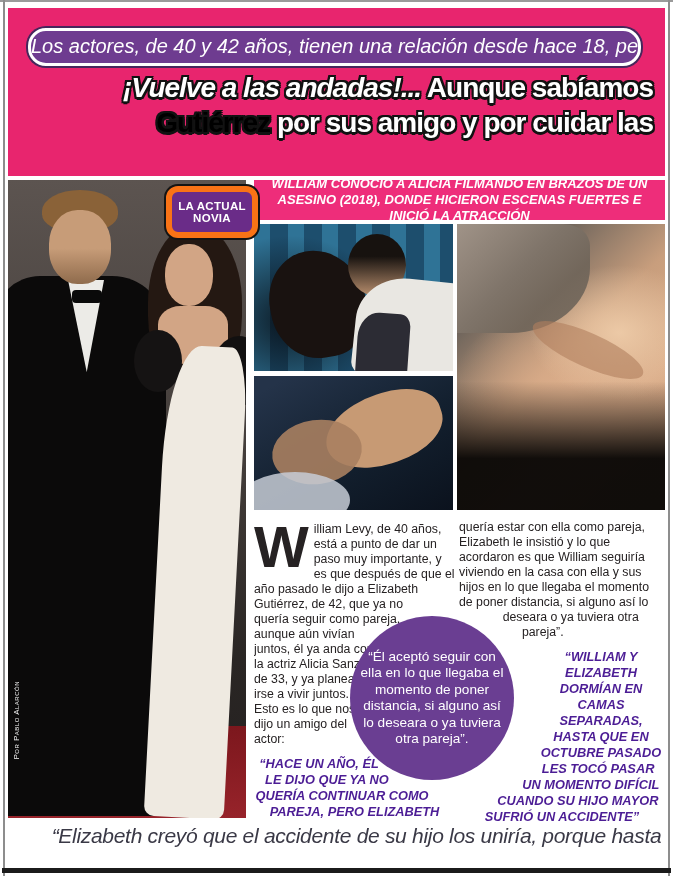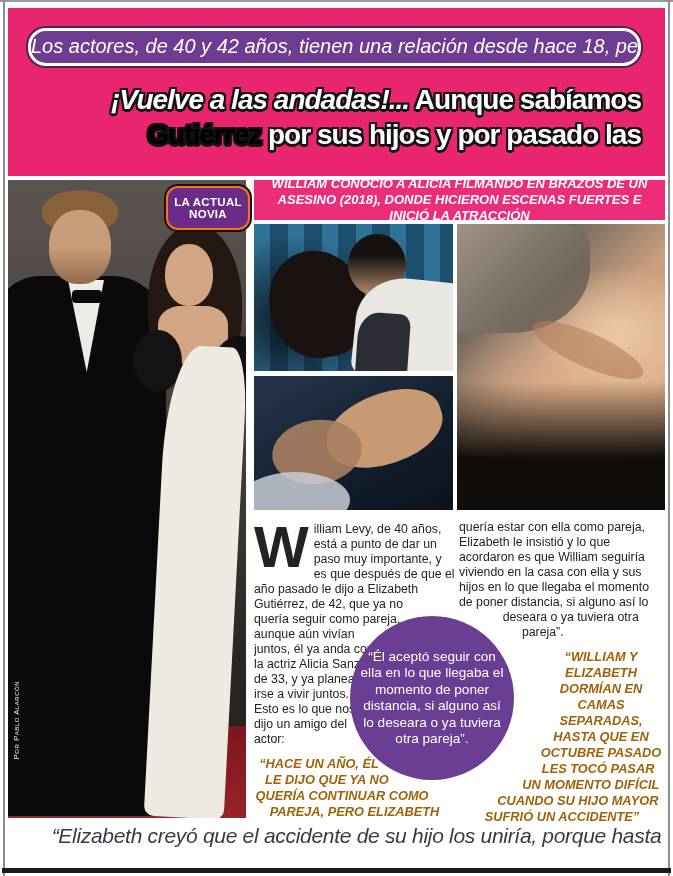--- a/index.html
+++ b/index.html
@@ -52,21 +52,21 @@
   .lp-sleeve-r{position:absolute;left:204px;top:156px;width:54px;height:70px;background:#121010;
                border-radius:50%;}
   .lp-dress{position:absolute;left:148px;top:166px;width:80px;height:472px;background:#efeae1;
             border-radius:42% 20% 10px 10px / 26% 14% 10px 10px;transform:rotate(3deg);}
   .photo-credit{position:absolute;left:4px;bottom:58px;color:#fff;font-size:8px;
                 font-variant:small-caps;letter-spacing:.5px;writing-mode:vertical-rl;
                 transform:rotate(180deg);opacity:.95;z-index:5;}
 
   
   .badge{position:absolute;left:166px;top:186px;width:80px;height:40px;background:#6a2c88;
-         border:2px solid #f97316;box-shadow:0 0 0 2px #141414;border-radius:12px;
+         border:6px solid #f97316;box-shadow:0 0 0 2px #141414;border-radius:12px;
          display:flex;flex-direction:column;align-items:center;justify-content:center;
          color:#fff;font-weight:700;font-size:11.5px;line-height:12px;letter-spacing:.3px;z-index:6;}
 
   
   .caption{position:absolute;left:254px;top:180px;width:411px;height:40px;background:#ee2d7a;
            color:#fff;font-weight:700;font-style:italic;font-size:13px;line-height:16px;
            display:flex;align-items:center;justify-content:center;text-align:center;
            padding:0 8px;box-sizing:border-box;}
 
   
@@ -105,21 +105,21 @@
   
   .col{position:absolute;color:#262223;font-size:12.3px;line-height:15px;overflow:hidden;}
   .col-1{left:254px;top:522px;width:201px;height:296px;}
   .col-2{left:459px;top:520px;width:206px;height:302px;}
   .wrap-right{float:right;width:84px;height:296px;
               shape-outside:circle(88px at 86px 178px);shape-margin:4px;}
   .wrap-left{float:left;width:78px;height:300px;
               shape-outside:circle(90px at -4px 186px);shape-margin:4px;}
   .body-p{margin:0;text-align:left;}
   .dropcap{float:left;font-size:58px;line-height:46px;font-weight:700;padding:2px 5px 0 0;color:#262223;}
-  .pinkquote{margin:9px 0 5px;color:#a16207;font-weight:700;font-style:italic;
+  .pinkquote{margin:9px 0 5px;color:#4c1d95;font-weight:700;font-style:italic;
              font-size:12.8px;line-height:16px;text-align:center;}
 
   
   .circle-quote{position:absolute;left:350px;top:616px;width:164px;height:164px;border-radius:50%;
       background:#6a3e92;display:flex;align-items:center;justify-content:center;text-align:center;
       color:#fff;font-size:13.6px;line-height:16.5px;font-weight:500;padding:10px;box-sizing:border-box;
       z-index:4;}
 
   
   .bottom-quote{position:absolute;left:0;top:824px;width:673px;text-align:center;
@@ -132,23 +132,23 @@
 
   <div class="edge-top"></div>
   <div class="edge-left"></div>
   <div class="edge-right"></div>
   <div class="edge-bottom"></div>
 
   <header class="header">
     <div class="kicker">
       <span>Los actores, de 40 y 42 años, tienen una relación desde hace 18, pero en</span>
     </div>
-    <h1 class="headline" style="margin:12px;">
+    <h1 class="headline" style="margin:0;">
       <div class="hl-line"><span class="hl-em">¡Vuelve a las andadas!...</span><span> Aunque sabíamos</span></div>
-      <div class="hl-line"><span class="hl-yellow">Gutiérrez</span><span> por sus hijos y por pasado las</span></div>
+      <div class="hl-line"><span class="hl-yellow">Gutiérrez</span><span> por sus amigo y por cuidar las</span></div>
     </h1>
   </header>
 
   <figure class="left-photo" style="margin:0;">
     <div class="lp-carpet"></div>
     <div class="lp-man-suit"></div>
     <div class="lp-man-shirt"></div>
     <div class="lp-bowtie"></div>
     <div class="lp-man-hair"></div>
     <div class="lp-man-face"></div>

